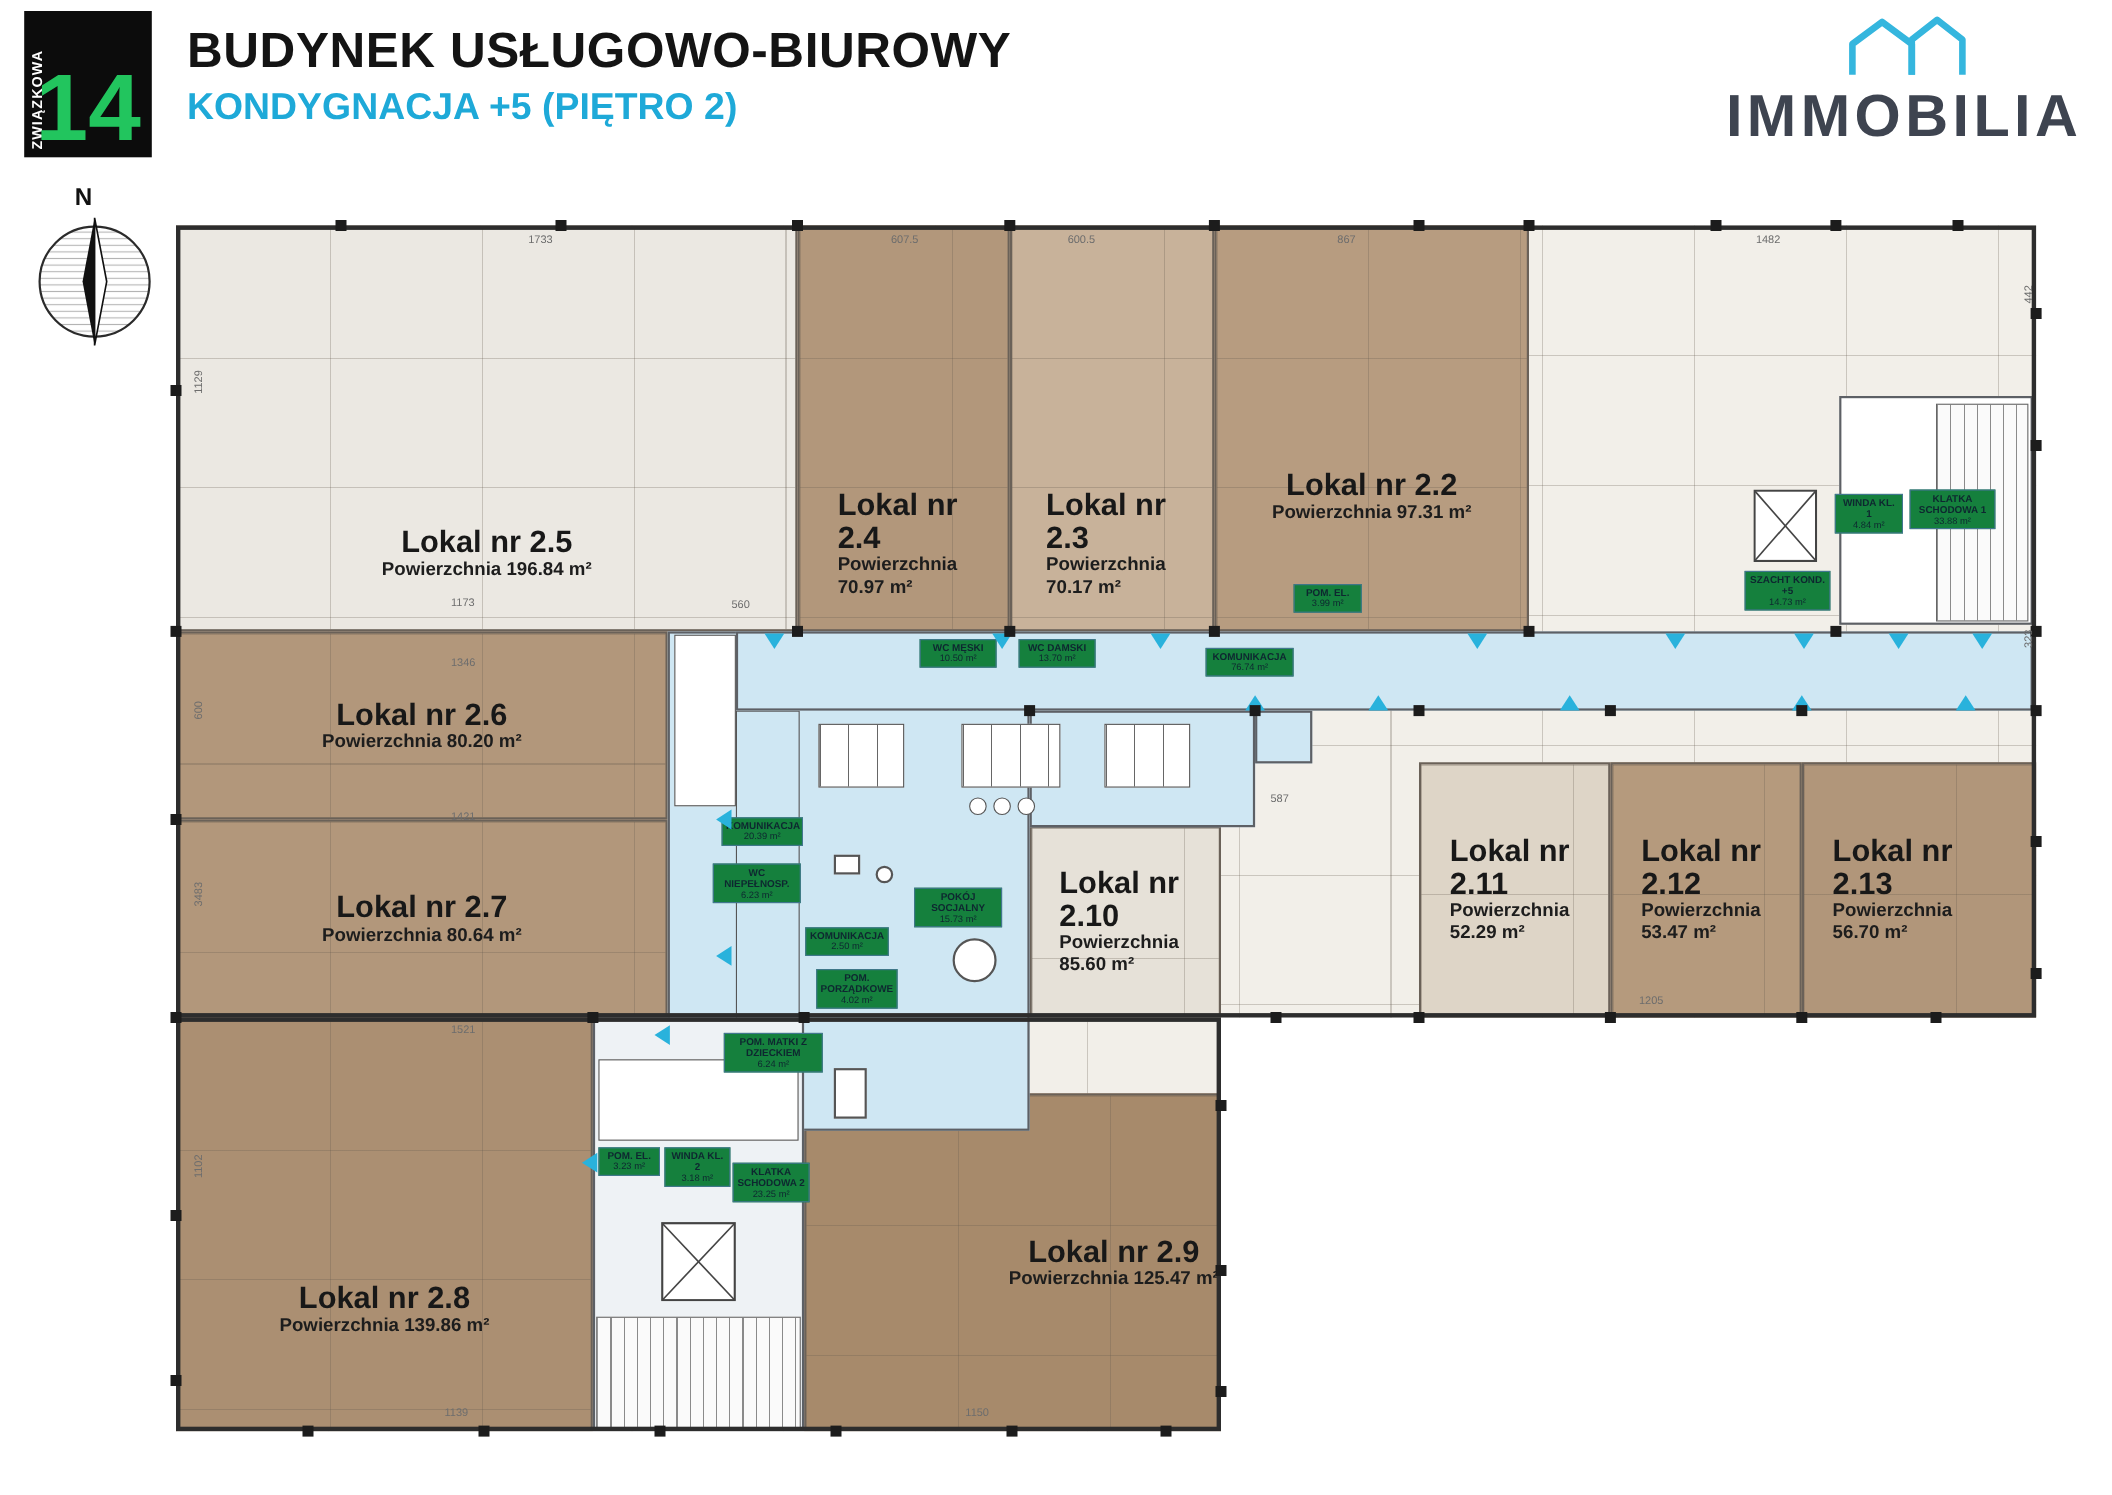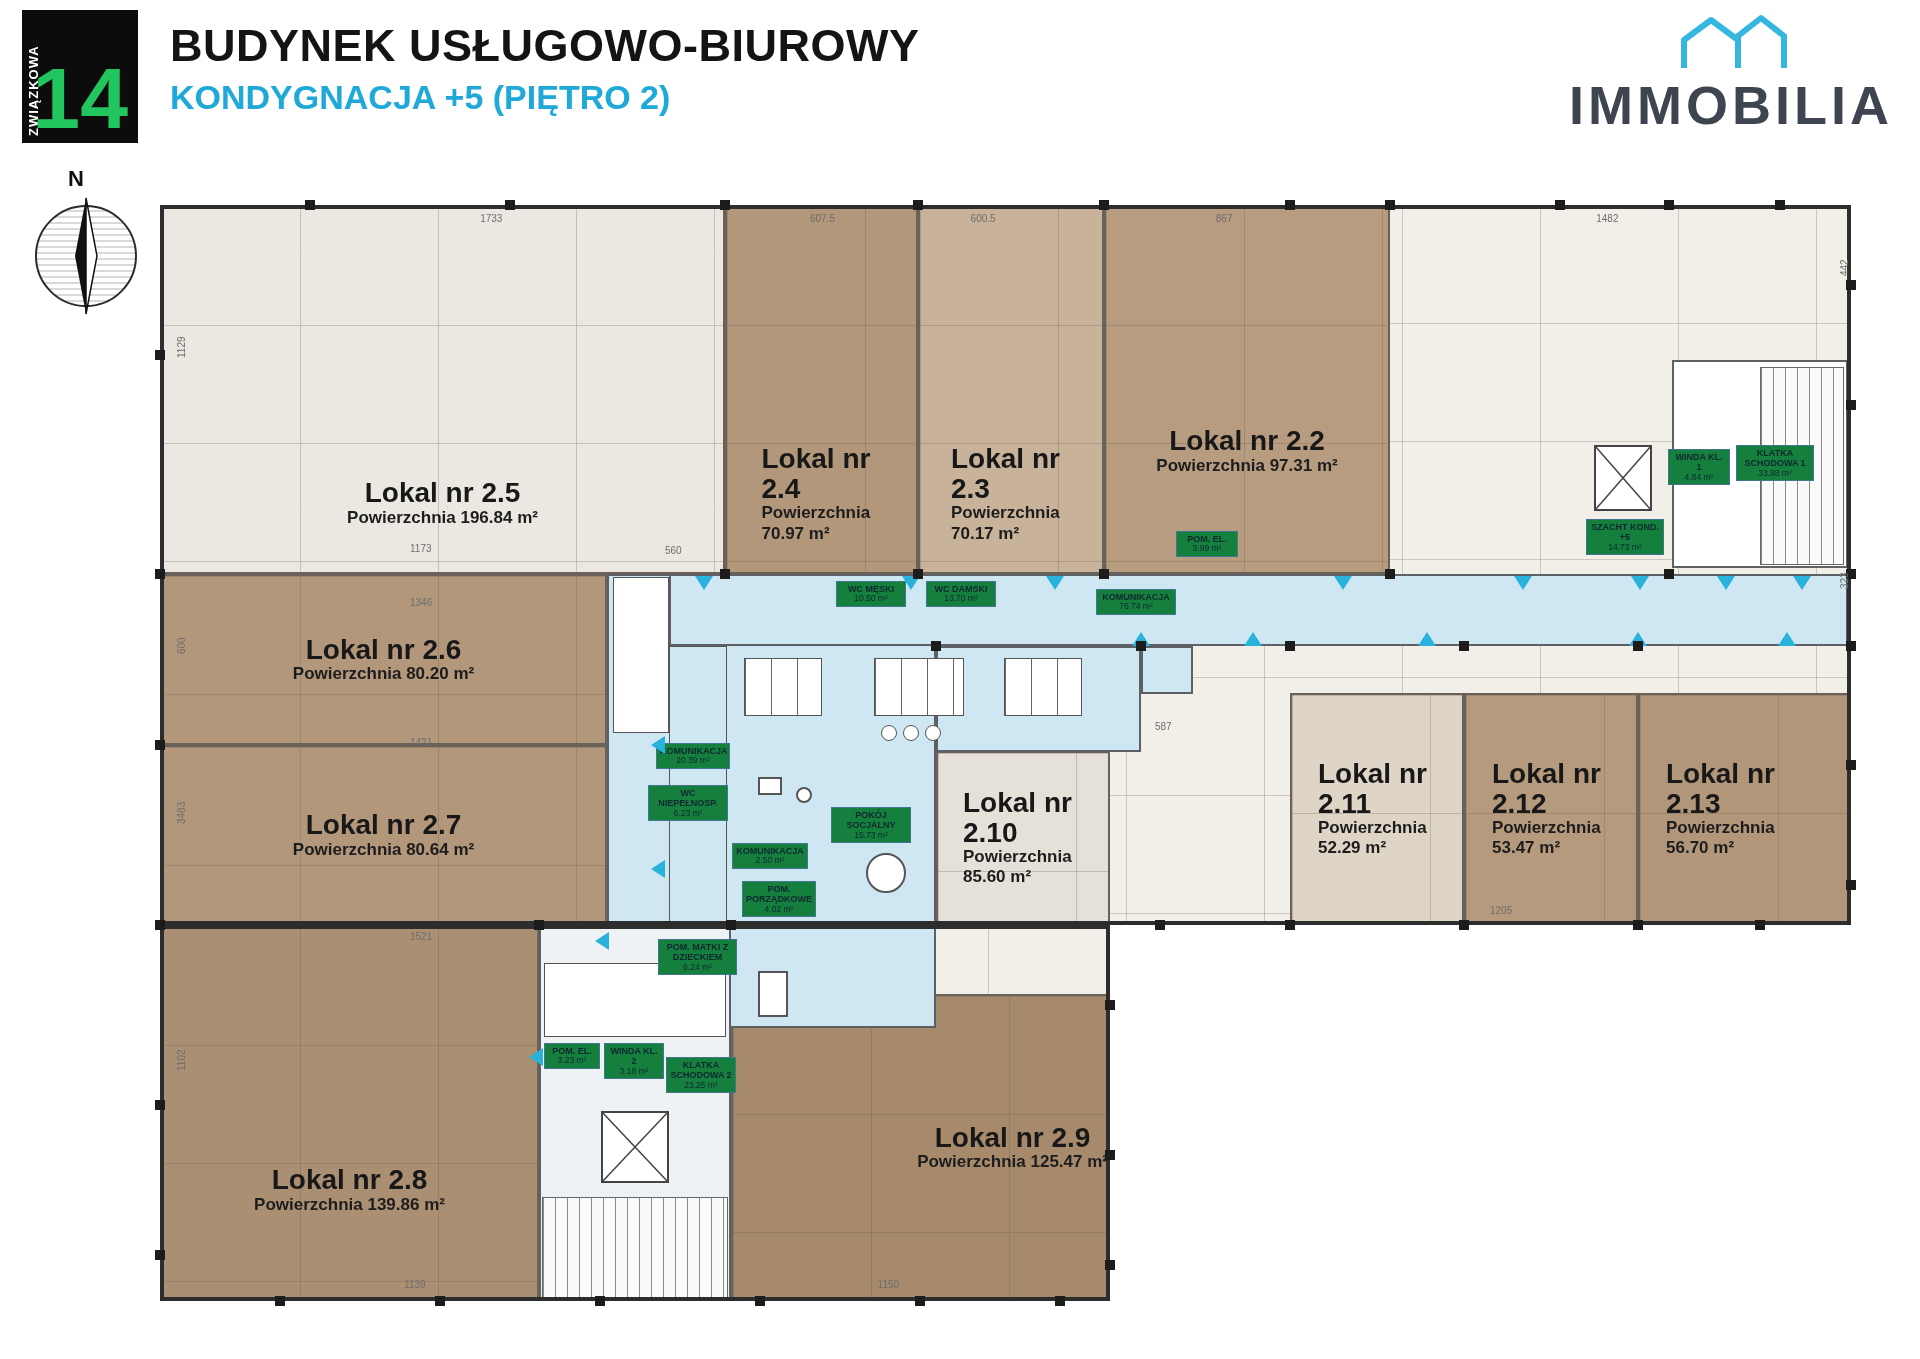--- a/index.html
+++ b/index.html
@@ -253,21 +253,21 @@
         <span class="ra">15.73 m²</span>
       </div>
     <div class="chip" style="left:572px;top:638px;width:76px;">
       <span class="rn">KOMUNIKACJA</span>
         <span class="ra">2.50 m²</span>
       </div>
     <div class="chip" style="left:582px;top:676px;width:74px;">
       <span class="rn">POM. PORZĄDKOWE</span>
         <span class="ra">4.02 m²</span>
       </div>
-    <div class="chip" style="left:498px;top:734px;width:79px;">
+    <div class="chip" style="left:498px;top:734px;width:90px;">
       <span class="rn">POM. MATKI Z DZIECKIEM</span>
         <span class="ra">6.24 m²</span>
       </div>
     <div class="chip" style="left:384px;top:838px;width:56px;">
       <span class="rn">POM. EL.</span>
         <span class="ra">3.23 m²</span>
       </div>
     <div class="chip" style="left:444px;top:838px;width:60px;">
       <span class="rn">WINDA KL. 2</span>
         <span class="ra">3.18 m²</span>

